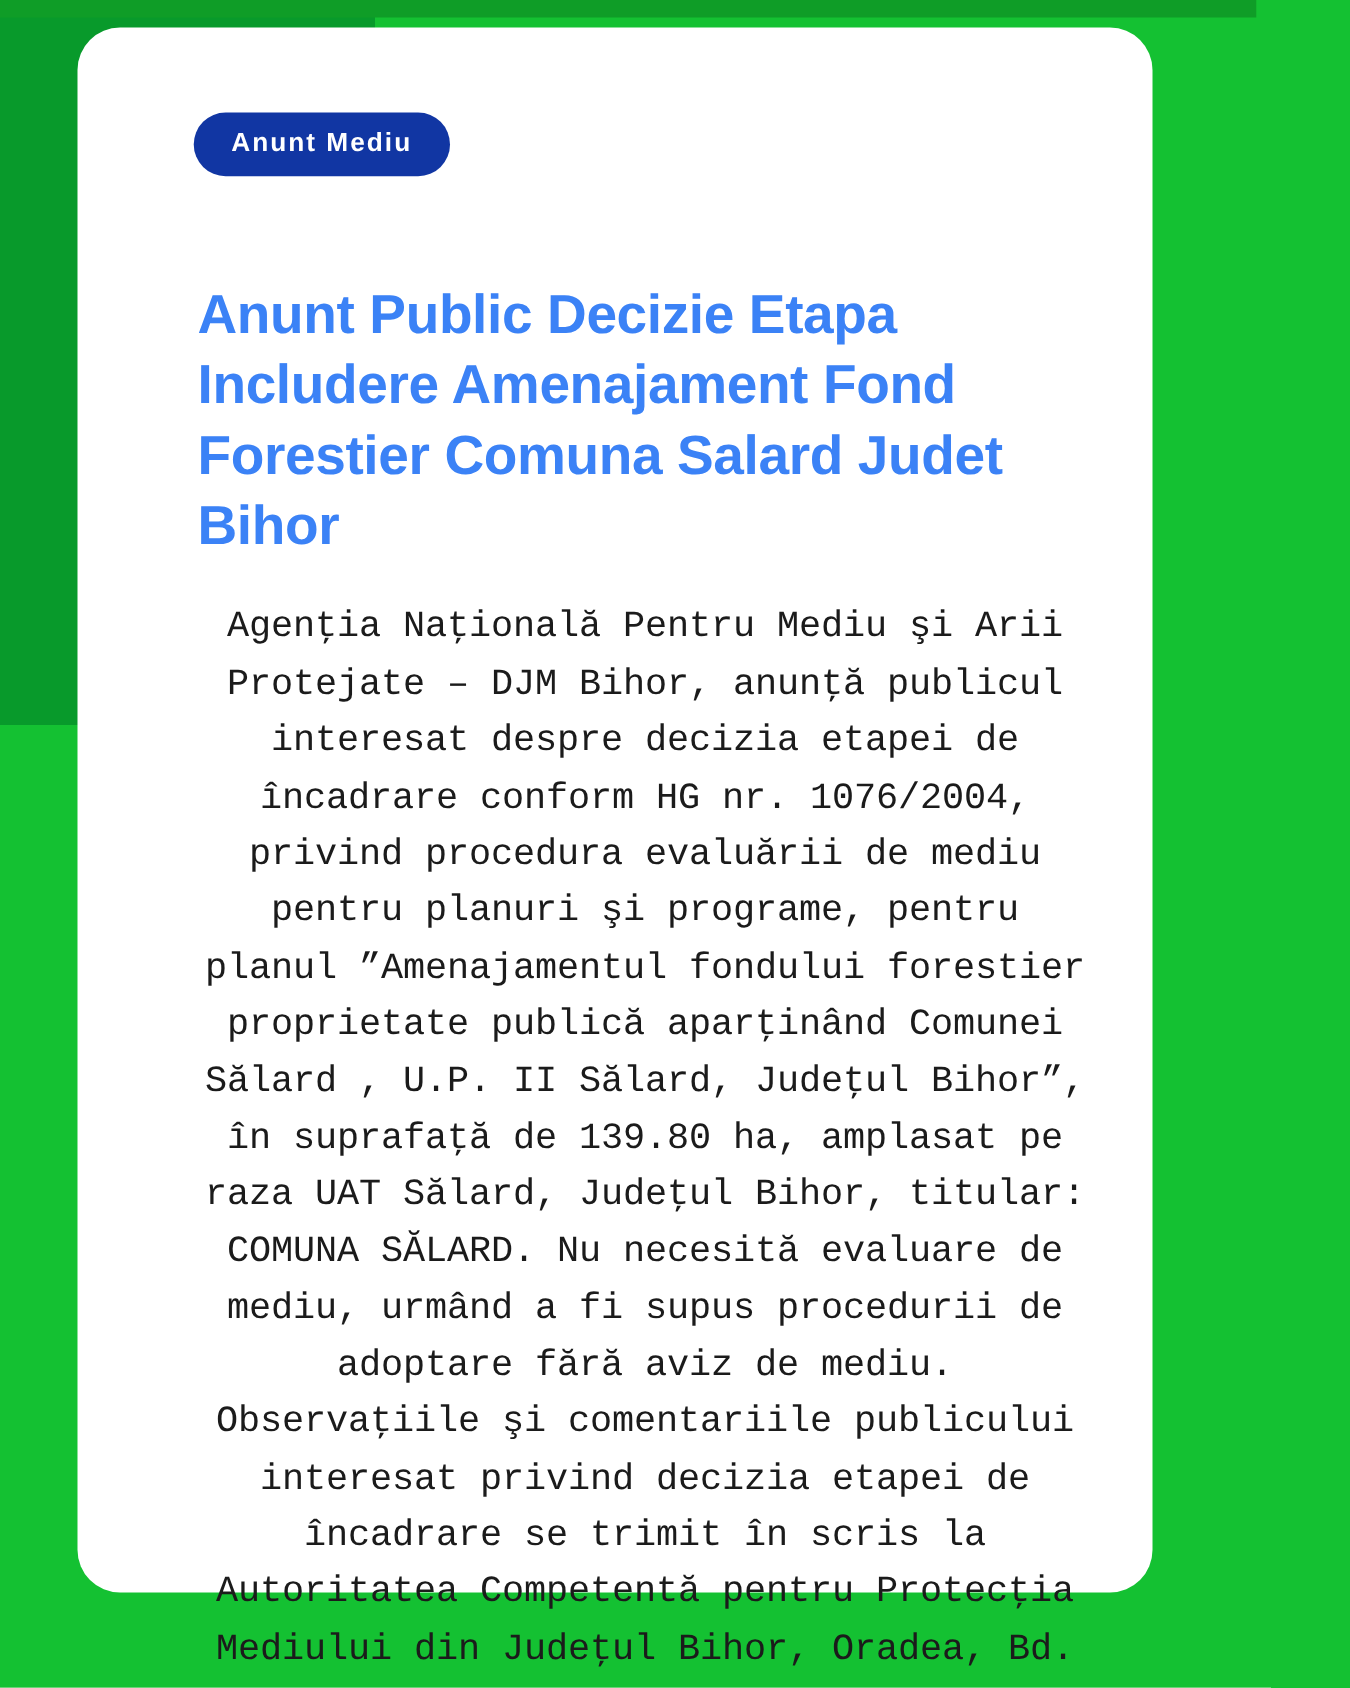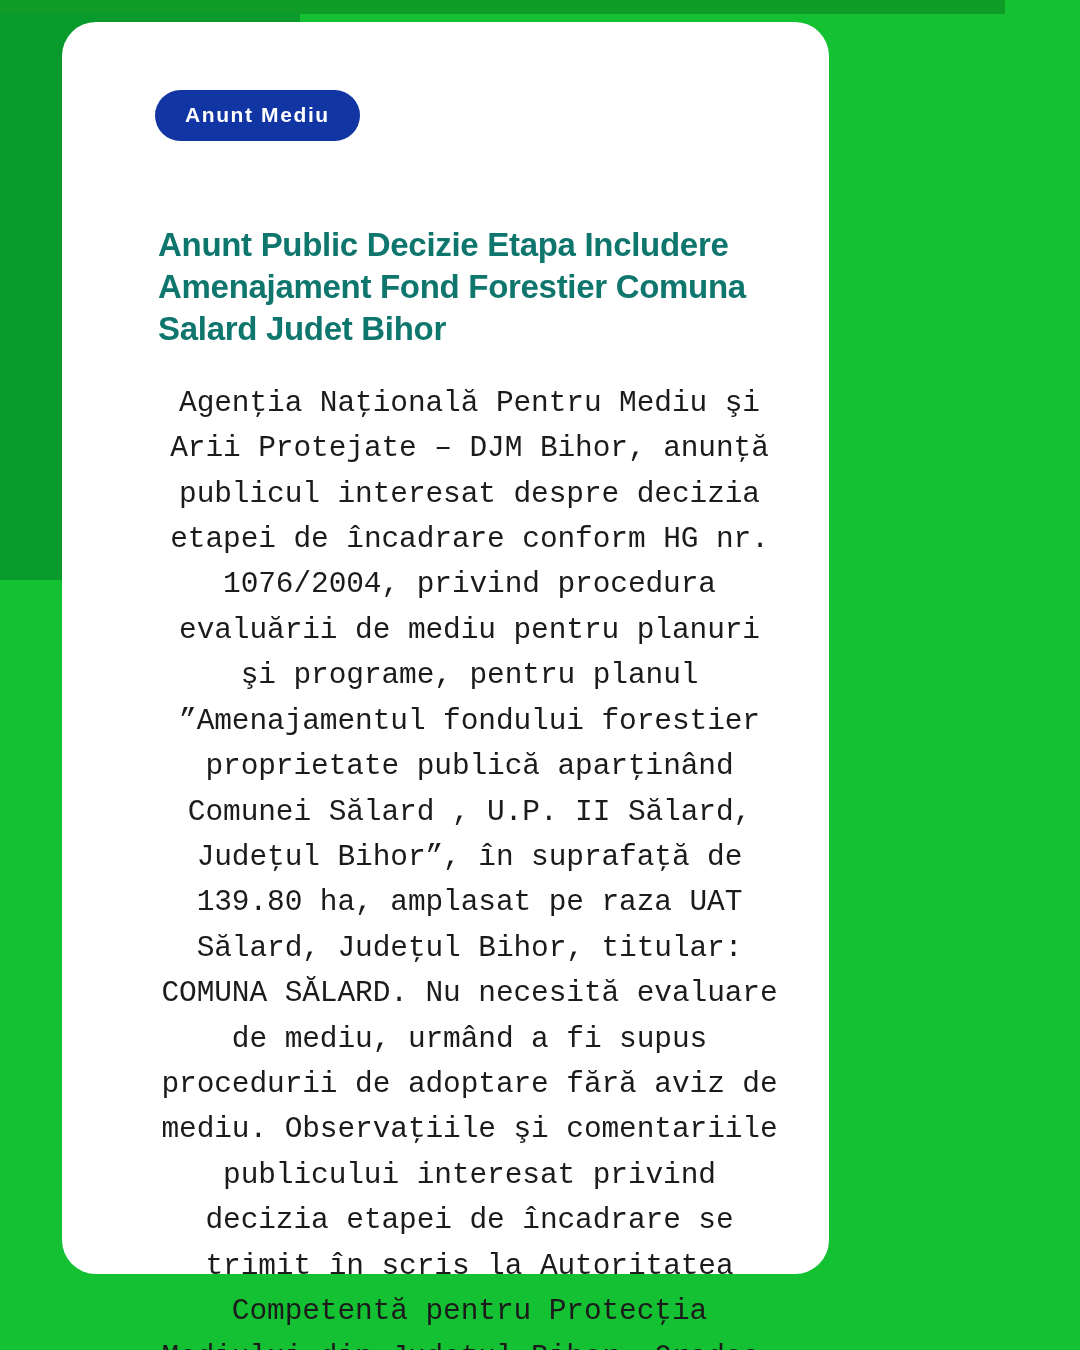--- a/index.html
+++ b/index.html
@@ -32,21 +32,21 @@
     left: 0;
     top: 0;
     width: 1005px;
     height: 14px;
     background: #0f9d27;
   }
   .card {
     position: absolute;
     left: 62px;
     top: 22px;
-    width: 767px;
+    width: 860px;
     height: 1252px;
     background: #ffffff;
     border-radius: 34px;
     padding: 34px 48px 40px 48px;
   }
   .card-head {
     position: relative;
     height: 150px;
   }
   .badge {
@@ -65,22 +65,22 @@
   .logo {
     position: absolute;
     left: 412px;
     top: 18px;
     width: 140px;
     height: 140px;
   }
   .logo svg { display: block; }
   .title {
     margin: 18px 0 0 48px;
-    color: #0f766e;
-    font-size: 33px;
+    color: #3b82f6;
+    font-size: 44px;
     line-height: 1.28;
     font-weight: 800;
     letter-spacing: -0.3px;
     max-width: 880px;
   }
   .body-text {
     margin: 30px 0 0 48px;
     max-width: 872px;
     color: #1b1b1b;
     font-size: 29.5px;

